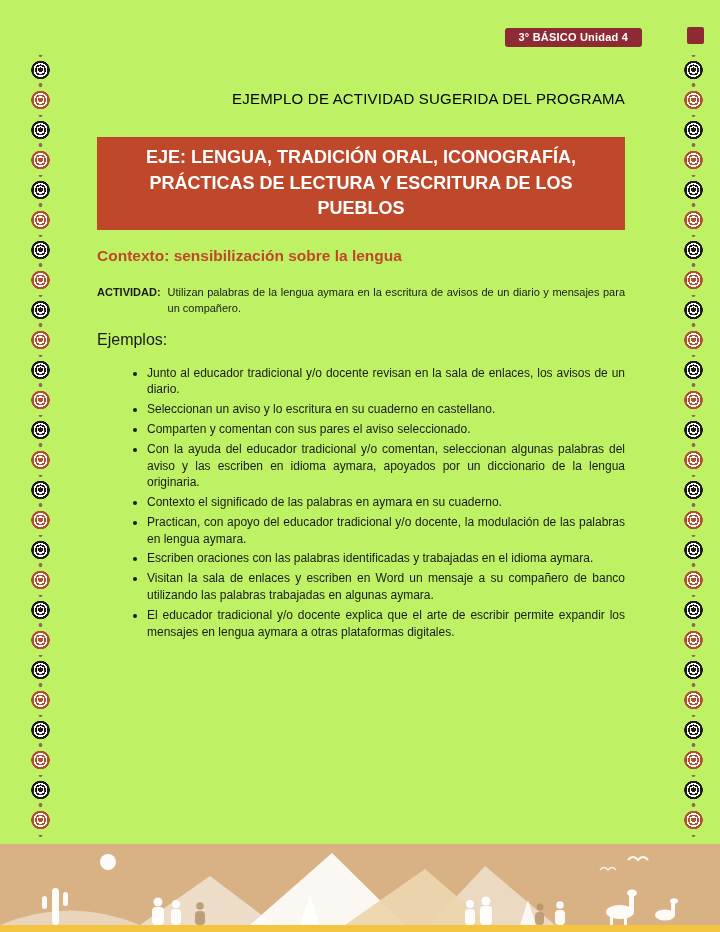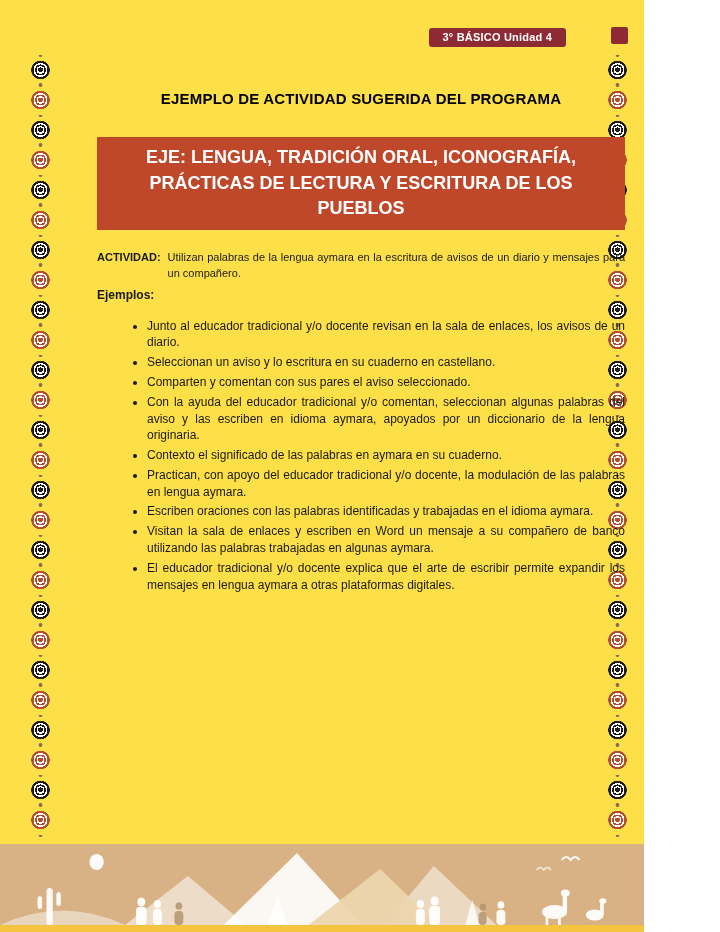--- a/index.html
+++ b/index.html
@@ -7,21 +7,21 @@
     --banner-bg:#C0482A;
     --context-text:#C0482A;
     --badge-bg:#8E2A33;
     --footer-bg:#D8B285;
     --bottom-bar:#F4C340;
     --ornament-dark:#1F1B18;
     --ornament-red:#B0502F;
   }
   html,body{margin:0;padding:0;}
   body{background:#fff;font-family:"Liberation Sans",sans-serif;}
-  .page{position:relative;width:644px;height:932px;background:#fde047;overflow:hidden;}
+  .page{position:relative;width:720px;height:932px;background:#bef264;overflow:hidden;}
 
   
   .ornament-strip{
     position:absolute;top:55px;bottom:92px;width:21px;
     background-image:
       radial-gradient(circle at 50% 15px, var(--ornament-dark) 0 2.5px, #fff 2.5px 4px, var(--ornament-dark) 4px 5.5px, #fff 5.5px 7px, var(--ornament-dark) 7px 9px, transparent 9.5px),
       radial-gradient(circle at 50% 45px, var(--ornament-red) 0 2.5px, #fff 2.5px 4px, var(--ornament-red) 4px 5.5px, #fff 5.5px 7px, var(--ornament-red) 7px 9px, transparent 9.5px),
       radial-gradient(circle at 50% 30px, #8a6a4f 0 1.6px, transparent 2.2px),
       radial-gradient(circle at 50% 0px, #8a6a4f 0 1.6px, transparent 2.2px);
     background-size:100% 60px;
@@ -35,31 +35,31 @@
     background:var(--badge-bg);color:#fff;
     font-size:11px;font-weight:bold;line-height:13px;
     padding:3px 14px;border-radius:3px;letter-spacing:.2px;
   }
   .corner-square{
     position:absolute;top:27px;right:16px;width:17px;height:17px;
     background:var(--badge-bg);border-radius:2px;
   }
 
   .content{position:absolute;left:97px;top:0;width:528px;color:#1a1a1a;}
-  .title{margin:90px 0 10px 0;font-size:15px;font-weight:bold;text-align:center;color:#000;letter-spacing:.2px;}
+  .title{margin:90px 0 10px 0;font-size:15px;font-weight:normal;text-align:right;color:#000;letter-spacing:.2px;}
   .banner{
     margin-top:30px;background:var(--banner-bg);color:#fff;
     font-weight:bold;font-size:18px;text-align:center;
     padding:8px 17px;line-height:1.42;
   }
   .context{margin:17px 0 0 0;color:var(--context-text);font-size:15.5px;font-weight:bold;}
   .activity-row{margin-top:20px;display:flex;font-size:11px;line-height:1.45;}
   .activity-label{font-weight:bold;flex:0 0 auto;margin-right:7px;}
   .activity-text{margin:0;text-align:justify;flex:1 1 auto;}
-  .examples-label{margin-top:6px;font-size:12px;font-weight:bold;}
+  .examples-label{margin-top:14px;font-size:16px;font-weight:normal;}
   .bullets{margin:16px 0 0 0;padding:0 0 0 50px;font-size:12px;line-height:1.4;list-style:disc outside;}
   .bullet-item{text-align:justify;margin-bottom:3px;}
 
   .footer{position:absolute;left:0;right:0;bottom:7px;height:81px;}
   .footer svg{display:block;width:100%;height:100%;}
   .footer-bg{fill:var(--footer-bg);}
   .bottom-bar{position:absolute;left:0;right:0;bottom:0;height:7px;background:var(--bottom-bar);}
 </style>
 </head>
 <body>
@@ -73,20 +73,21 @@
   <div class="corner-square"></div>
 
   <div class="content">
     <h1 class="title">EJEMPLO DE ACTIVIDAD SUGERIDA DEL PROGRAMA</h1>
 
     <div class="banner">
       <div>EJE: LENGUA, TRADICIÓN ORAL, ICONOGRAFÍA,</div>
       <div>PRÁCTICAS DE LECTURA Y ESCRITURA DE LOS PUEBLOS</div>
     </div>
 
+    <h2 class="context">Contexto: sensibilización sobre la lengua</h2>
 
     <div class="activity-row">
       <span class="activity-label">ACTIVIDAD:</span>
       <p class="activity-text">Utilizan palabras de la lengua aymara en la escritura de avisos de un diario y mensajes para un compañero.</p>
     </div>
 
     <div class="examples-label">Ejemplos:</div>
 
     <ul class="bullets">
         <li class="bullet-item">Junto al educador tradicional y/o docente revisan en la sala de enlaces, los avisos de un diario.</li>

